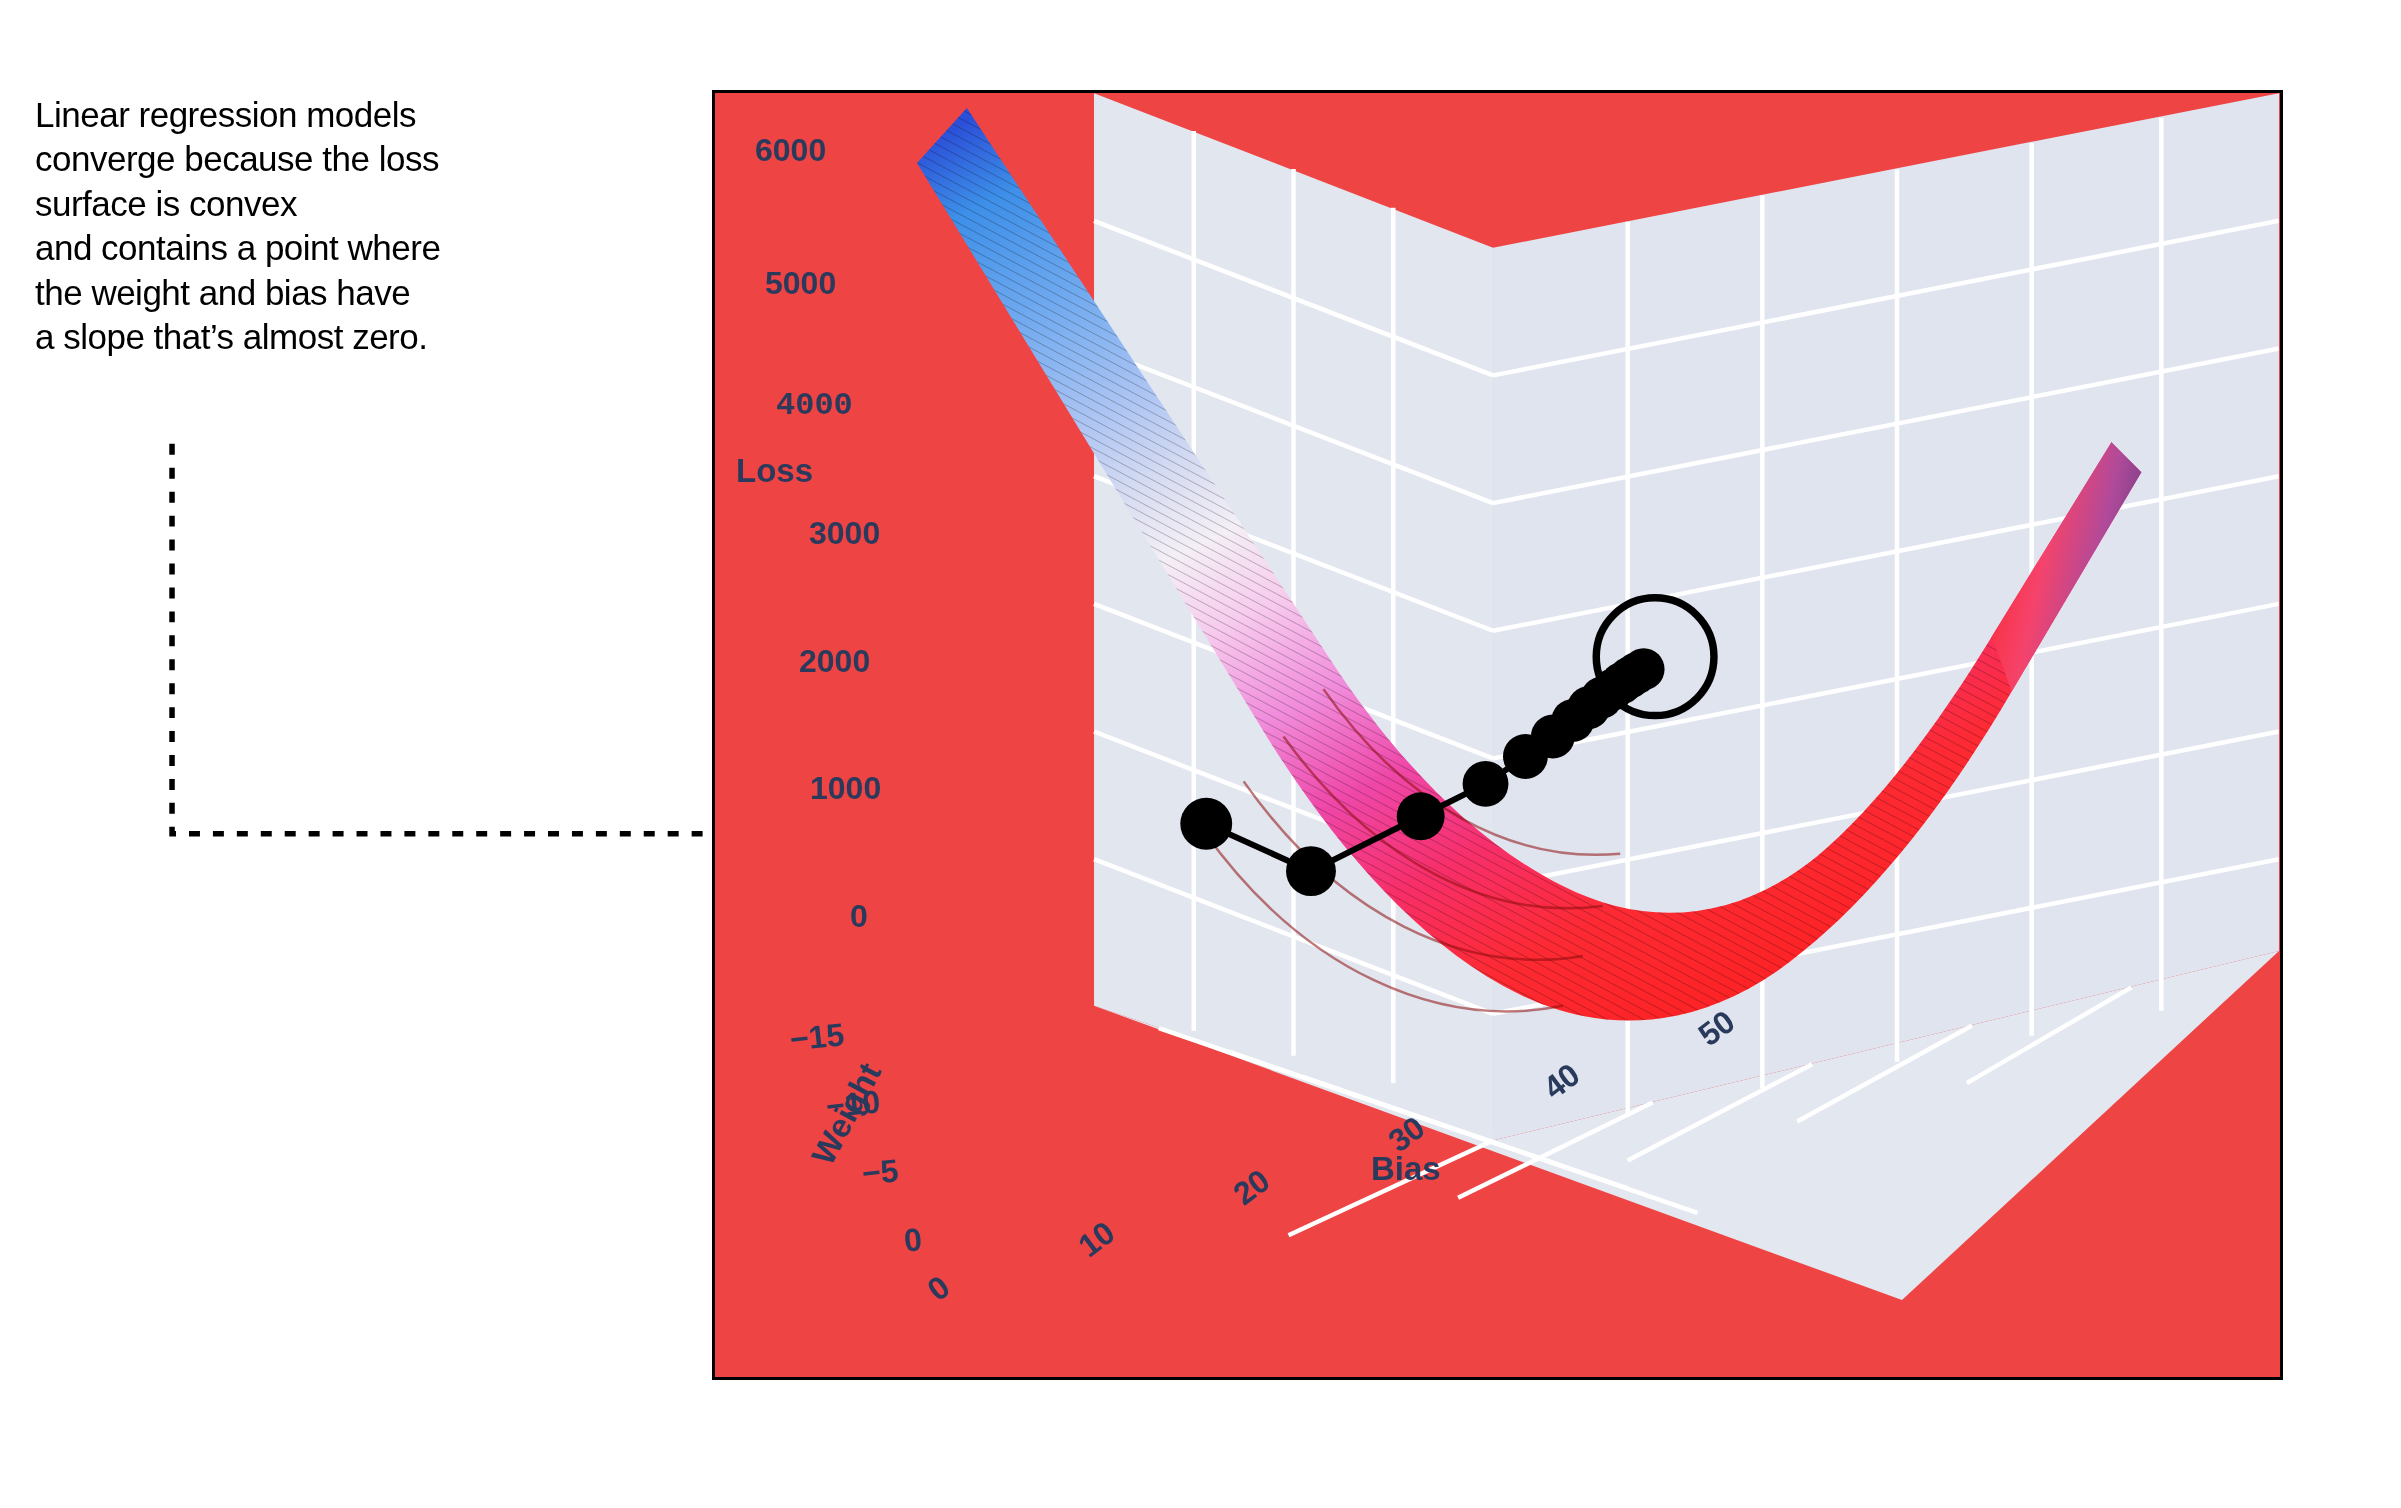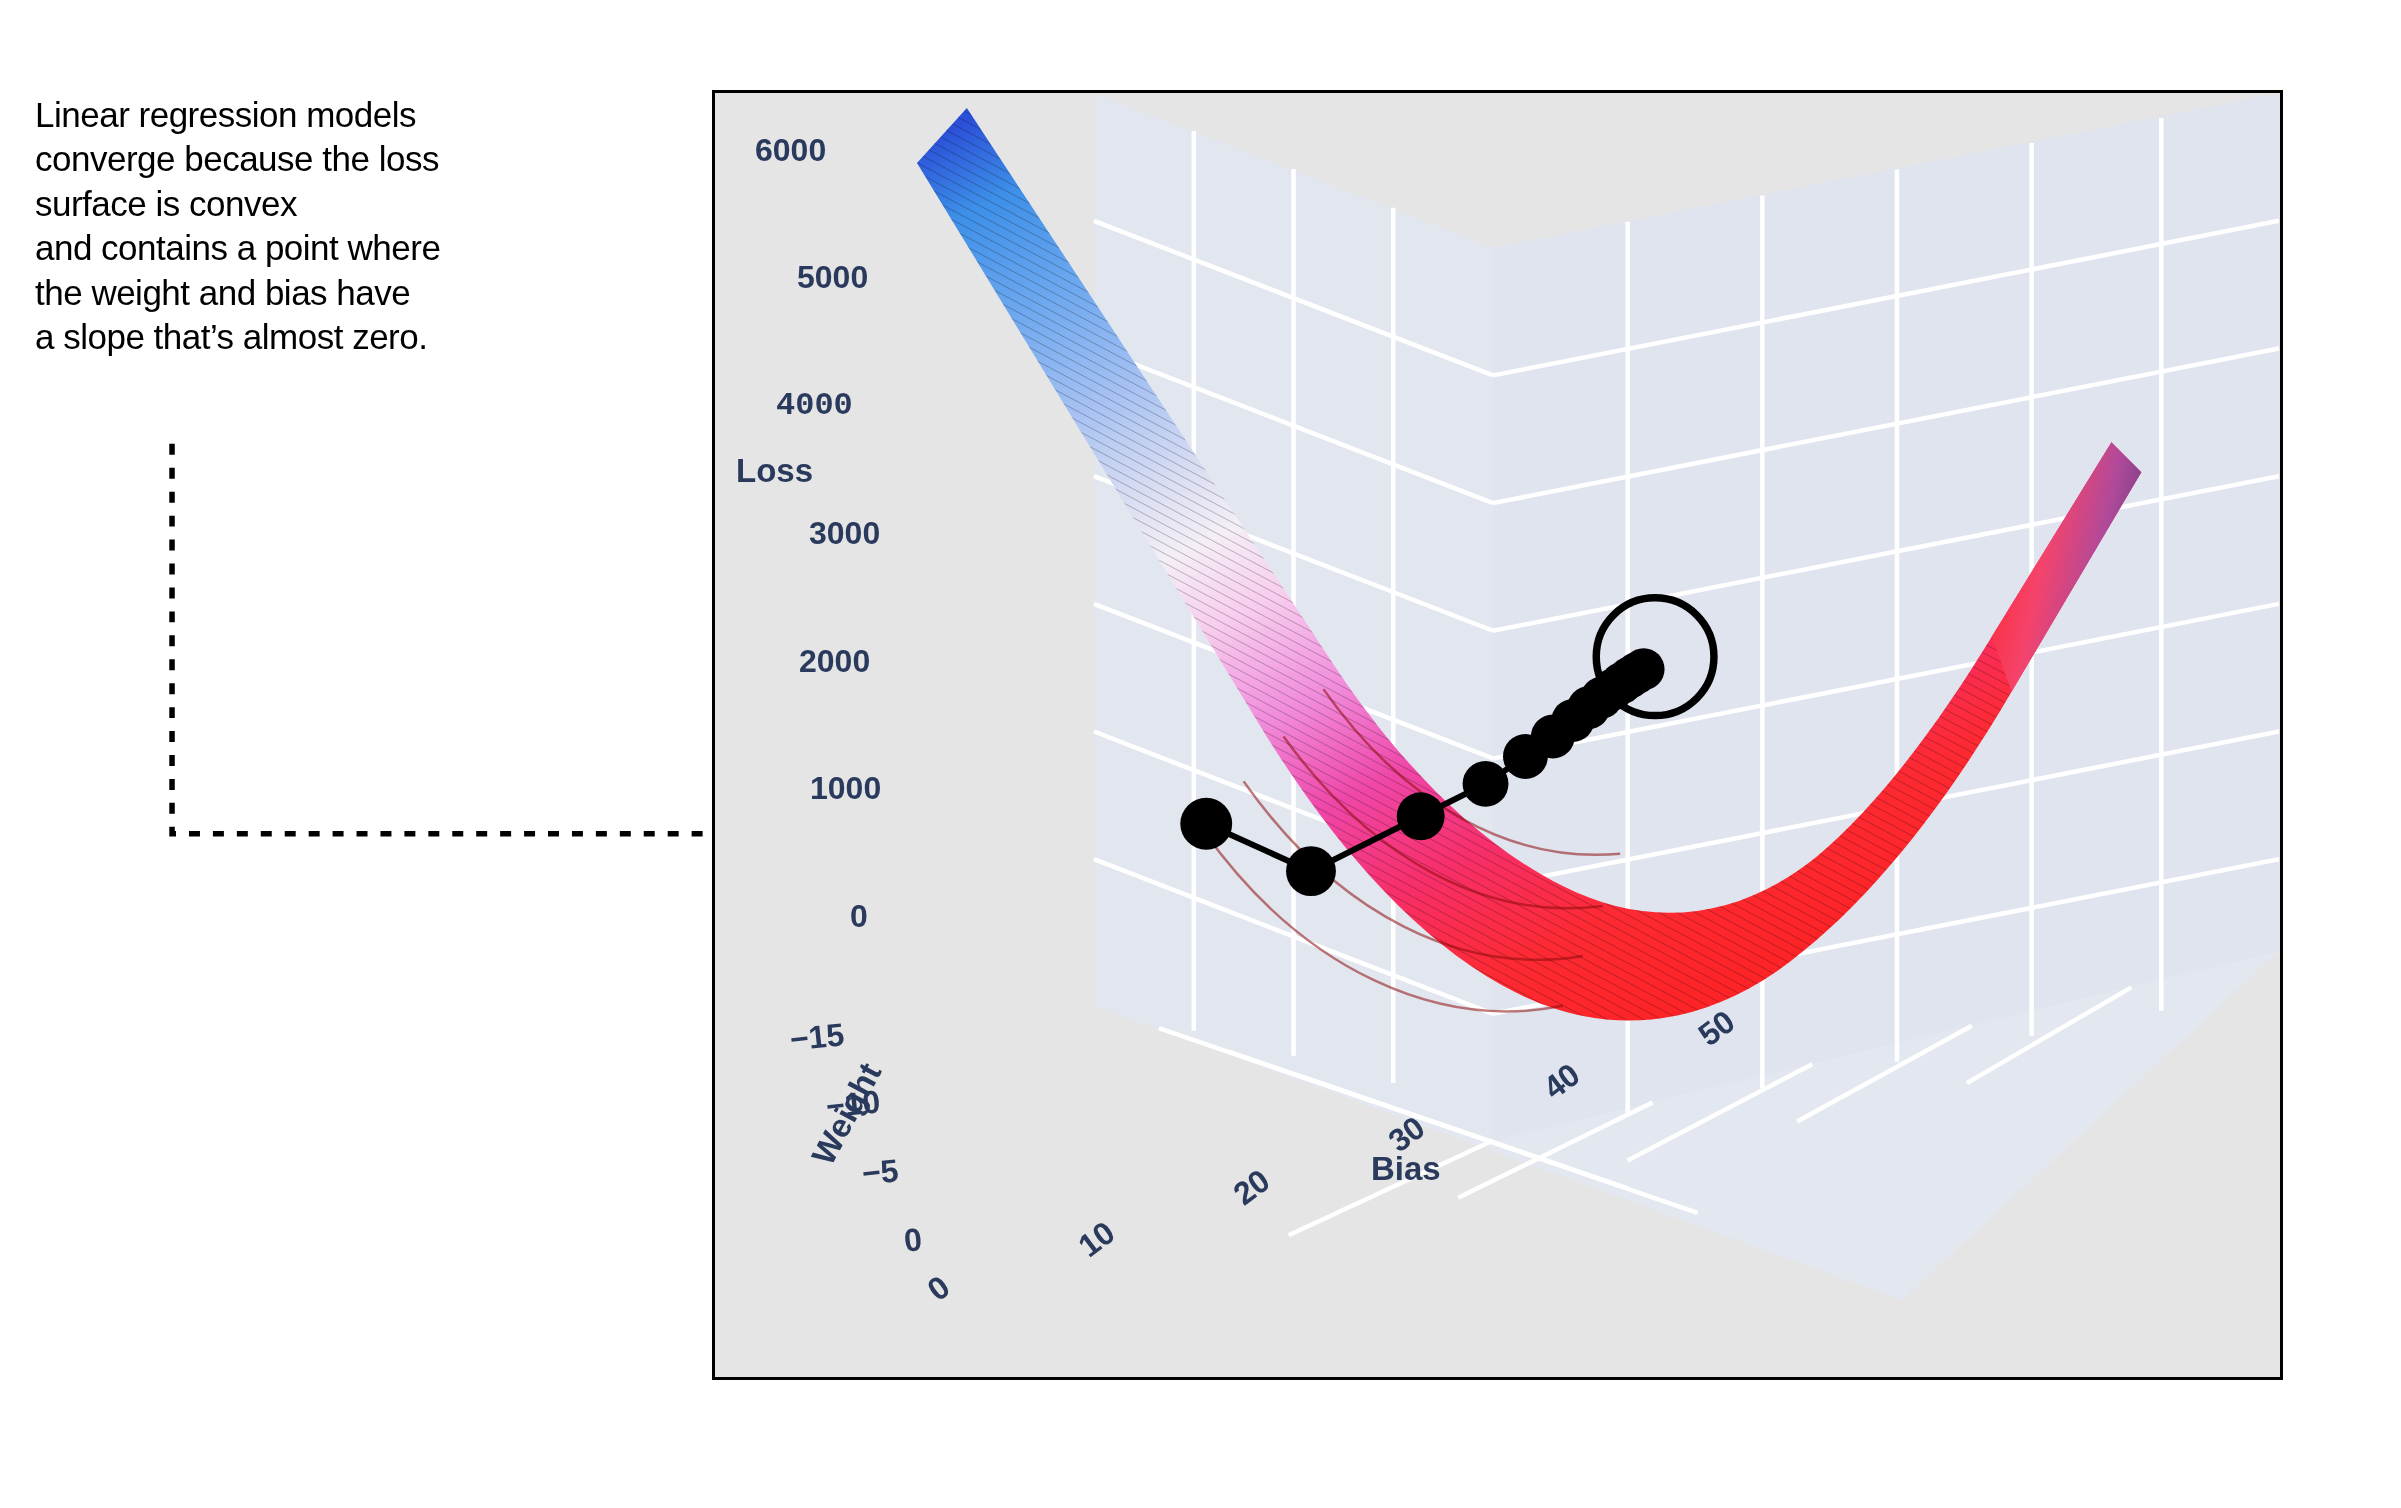--- a/index.html
+++ b/index.html
@@ -12,21 +12,21 @@
     letter-spacing:-0.5px; white-space:pre-line;
   }
 
   #leader{position:absolute;left:0;top:0;width:2401px;height:1508px;
           pointer-events:none;}
 
   #plot-frame{
     position:absolute; left:712px; top:90px;
     width:1571px; height:1290px;
     border:3.5px solid #000000; box-sizing:border-box;
-    background:#e5e5e5; overflow:hidden;
+    background:#ef4444; overflow:hidden;
   }
 
   #plot-svg{position:absolute;left:0;top:0;}
 
   .axis-label,.tick-label{
     position:absolute; color:#2a3a5c; font-weight:700;
     white-space:nowrap; transform-origin:50% 50%;
   }
   .tick-label{font-size:32px;}
   .axis-label{font-size:33px;}
@@ -219,21 +219,21 @@
                C 2460 1440 2300 1640 2130 1760
                C 1950 1884 1760 1890 1580 1790
                C 1390 1684 1230 1490 1100 1280
                L 405 140 Z" fill="none"></path>
     </g>
 
     <circle cx="1885" cy="1130" r="118" fill="none" stroke="#000000" stroke-width="15"></circle>
   </svg>
 
   <div class="tick-label" style="left:40px;top:39px;">6000</div>
-  <div class="tick-label" style="left:50px;top:166px;margin-left:32px;">5000</div>
+  <div class="tick-label" style="left:50px;top:172px;">5000</div>
   <div class="tick-label" style="left:61px;top:294px;font-family:Liberation Mono, monospace;">4000</div>
   <div class="tick-label" style="left:73px;top:422px;margin-left:21px;">3000</div>
   <div class="tick-label" style="left:84px;top:550px;">2000</div>
   <div class="tick-label" style="left:95px;top:677px;">1000</div>
   <div class="tick-label" style="left:135px;top:805px;">0</div>
   <div class="axis-label" style="left:21px;top:359px;">Loss</div>
 
   <div class="tick-label" style="left:75px;top:926px;transform:rotate(-6deg);">−15</div>
   <div class="tick-label" style="left:111px;top:993px;transform:rotate(-6deg);">−10</div>
   <div class="tick-label" style="left:147px;top:1061px;transform:rotate(-6deg);">−5</div>

